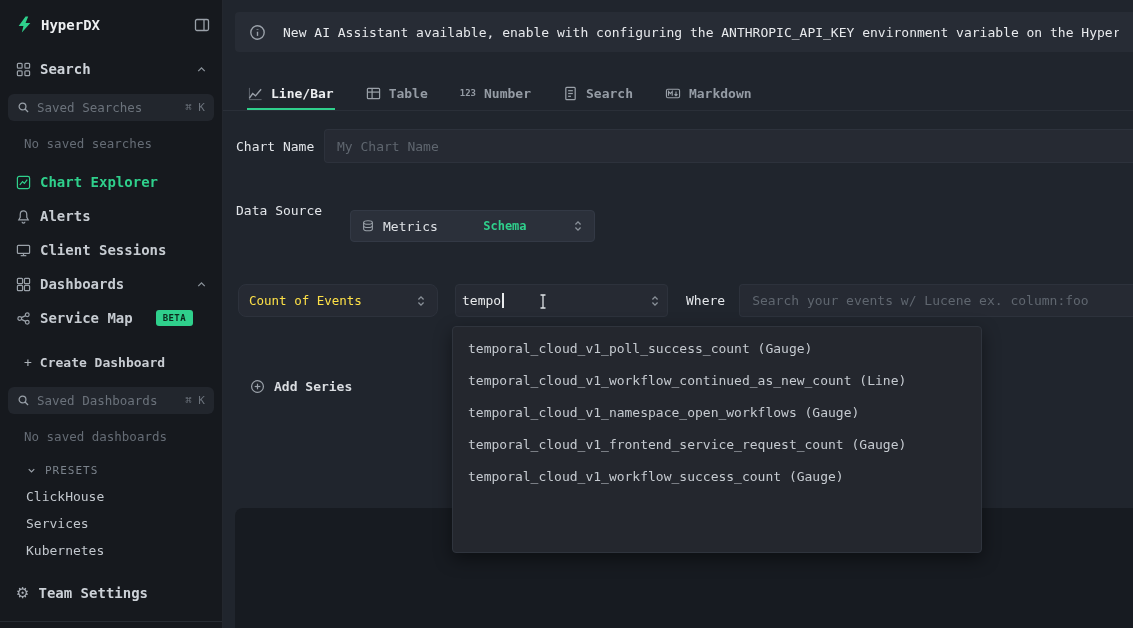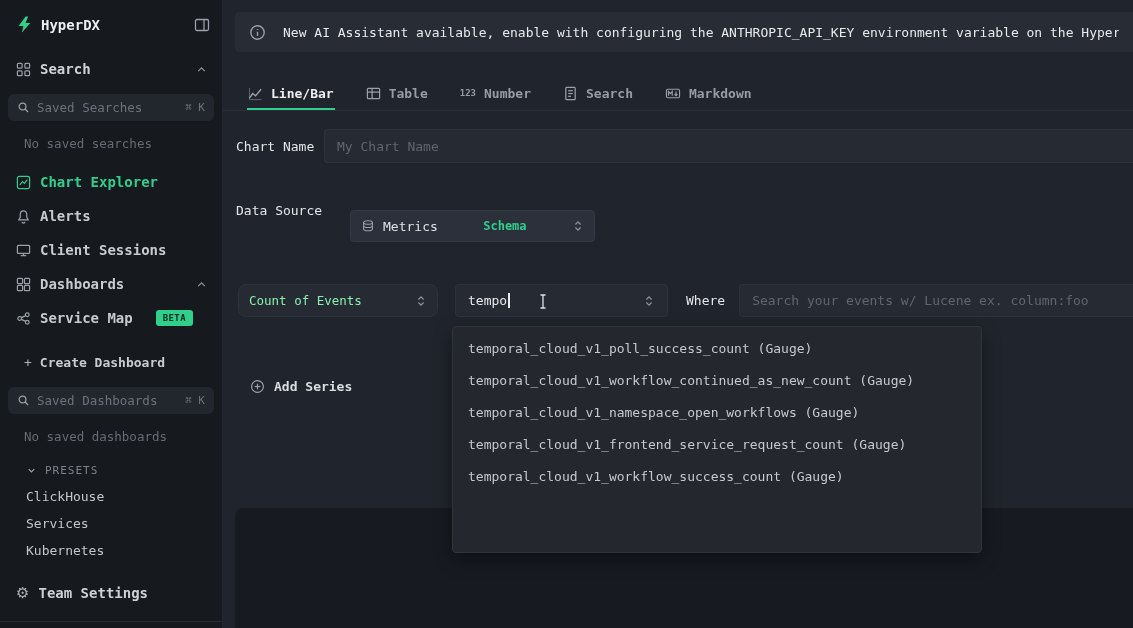--- a/index.html
+++ b/index.html
@@ -71,25 +71,25 @@
   .chartname-input{ flex:1; border-radius:4px 0 0 4px; border-right:none; }
   .row-datasource{ top:194px; left:13px; height:32px; }
   .lbl-datasource{ width:114px; }
   .ds-select{ width:245px; height:32px; background:#2b303a; border:1px solid #333945;
     border-radius:4px; display:flex; align-items:center; gap:8px; padding:0 10px;
     cursor:pointer; font-size:13px; color:#dfe2e6;margin-top:32px; }
   .schema-link{ margin-left:auto; color:var(--accent); font-size:12px; font-weight:700; cursor:pointer; }
   .row-series{ top:284px; left:0; right:0; height:33px; }
   .agg-select{ margin-left:15px; width:200px; height:33px; background:#262a33;
     border:1px solid #2d323c; border-radius:8px; display:flex; align-items:center;
-    padding:0 10px; font-size:12.5px; color:#86efac; cursor:pointer; }
+    padding:0 10px; font-size:12.5px; color:#fde047; cursor:pointer; }
   .selector{ margin-left:auto; color:#8b929a; }
   .metric-input{ margin-left:17px; width:213px; height:33px; background:#262a33;
     border:1px solid #2d323c; border-radius:4px; display:flex; align-items:center;
-    padding:0 12px; font-size:13px; color:#e8eaec; cursor:text; }
+    padding:0 6px; font-size:13px; color:#e8eaec; cursor:text; }
   .caret{ width:1.5px; height:15px; background:#e8eaec; margin-left:1px; }
   .where-label{ margin-left:18px; }
   .where-input{ margin-left:14px; flex:1; height:33px; border-radius:4px 0 0 4px; border-right:none; }
 
   .dropdown{ position:absolute; top:326px; left:229px; width:530px; height:227px;
     background:#24272e; border:1px solid #2f343d; border-radius:4px; overflow:hidden;
     padding-top:5px; box-shadow:0 6px 18px rgba(0,0,0,.45); z-index:5; }
   .dd-item{ height:32px; display:flex; align-items:center; padding:0 15px; font-size:13px;
     color:#c5cad0; cursor:pointer; white-space:nowrap; }
 
@@ -352,21 +352,21 @@
             <polyline points="4,9.8 7,12.8 10,9.8"></polyline>
           </svg>
       </span>
     </div>
     <span class="label where-label">Where</span>
     <input class="input where-input" placeholder="Search your events w/ Lucene ex. column:foo" style="">
   </div>
 
   <div class="dropdown">
     <div class="dd-item">temporal_cloud_v1_poll_success_count (Gauge)</div>
-    <div class="dd-item">temporal_cloud_v1_workflow_continued_as_new_count (Gauge)</div>
+    <div class="dd-item">temporal_cloud_v1_workflow_continued_as_new_count (Line)</div>
     <div class="dd-item">temporal_cloud_v1_namespace_open_workflows (Gauge)</div>
     <div class="dd-item">temporal_cloud_v1_frontend_service_request_count (Gauge)</div>
     <div class="dd-item">temporal_cloud_v1_workflow_success_count (Gauge)</div>
   </div>
 
   <button class="add-series">
     <span class="icon">
       <svg width="15" height="15" viewBox="0 0 16 16" fill="none" stroke="currentColor" stroke-width="1.3">
           <circle cx="8" cy="8" r="6.3"></circle>
           <line x1="8" y1="5" x2="8" y2="11"></line>

